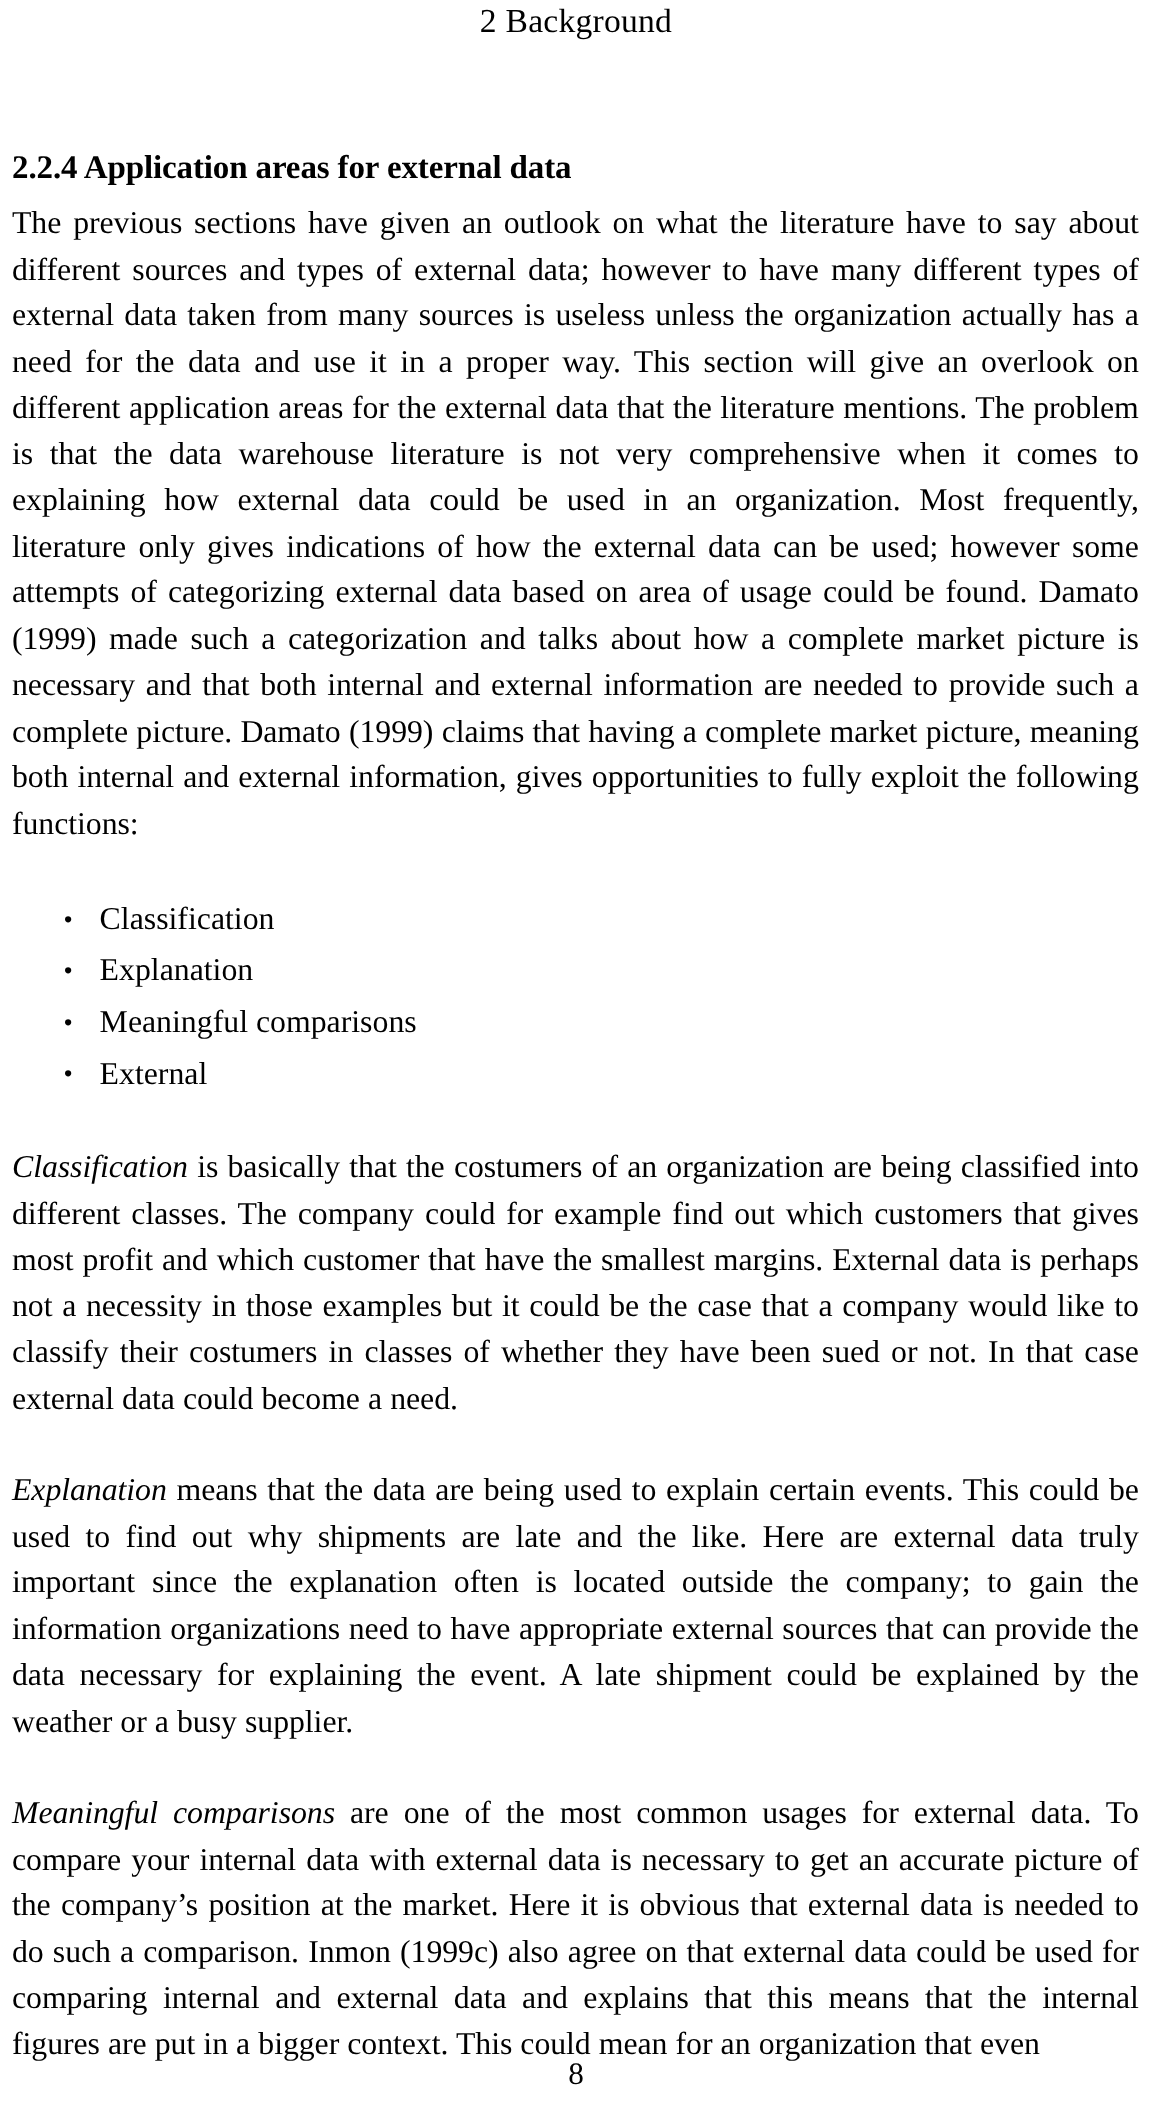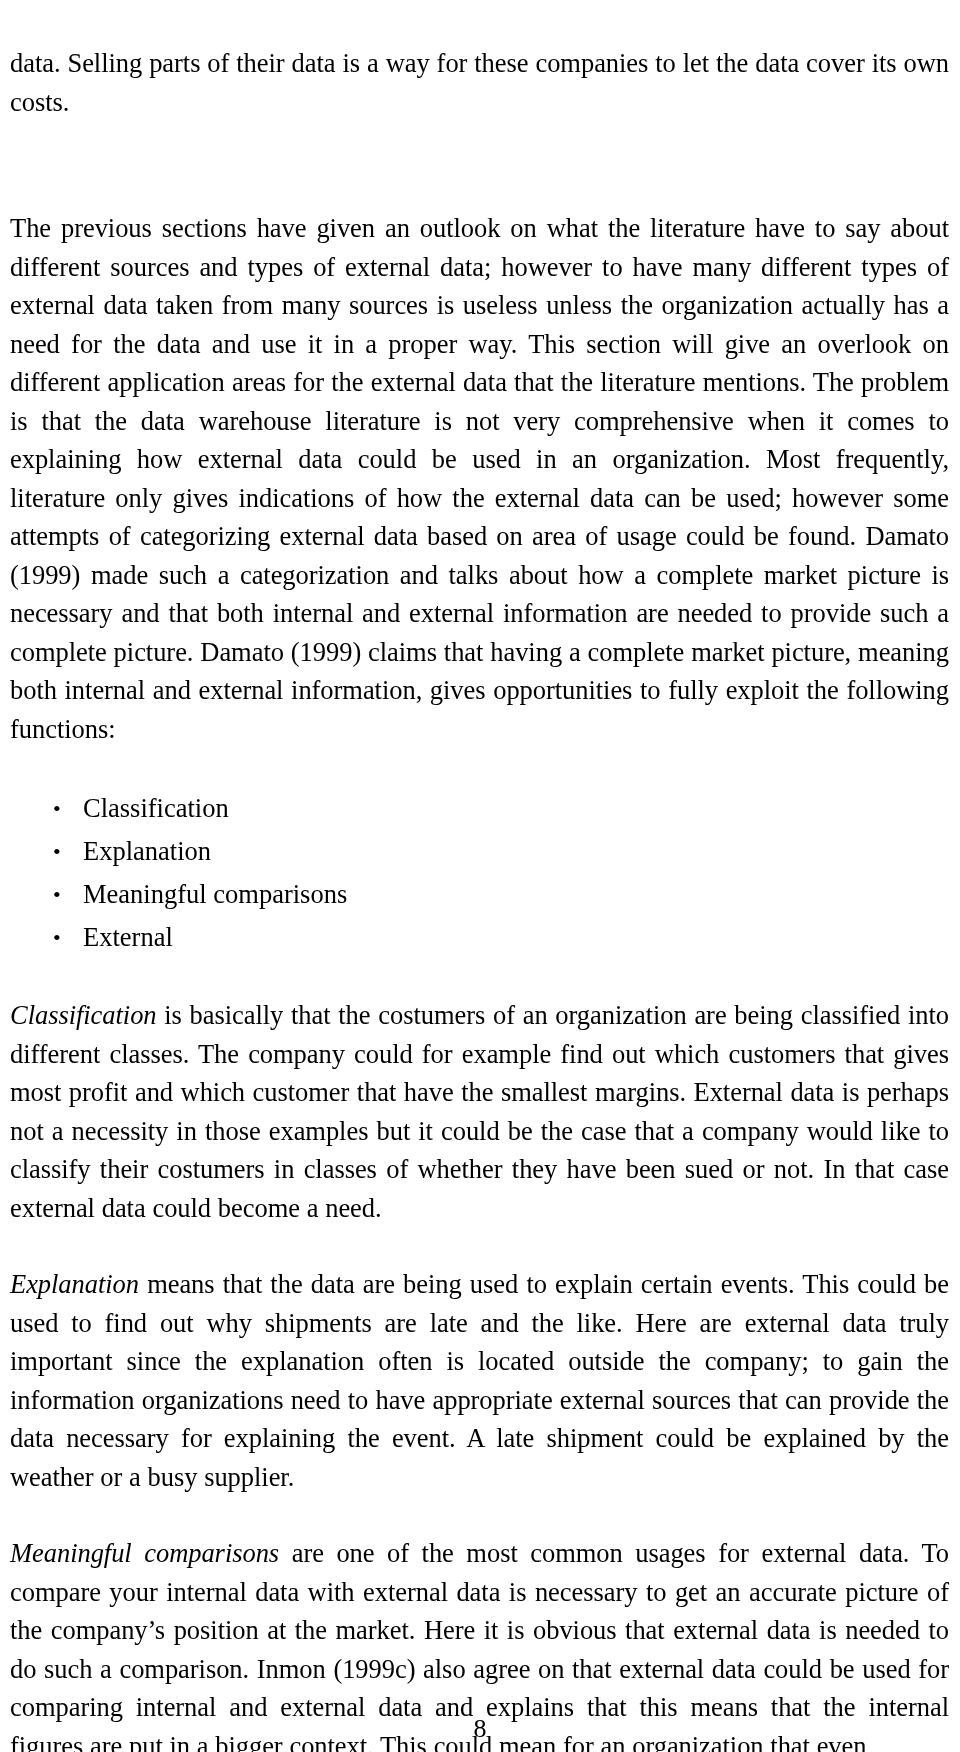--- a/index.html
+++ b/index.html
@@ -105,27 +105,28 @@
     text-align: center;
     font-size: 26px;
     line-height: 30px;
   }
 </style>
 </head>
 <body>
 
 <div class="page">
 
+  <div class="running-header">2 Background</div>
 
   <div class="column">
 
-    <p class="body">data. Selling parts of their data is a way for these companies to let the data cover its own costs.</p>
 
     <div class="gap-before-heading"></div>
 
+    <h2 class="section-heading">2.2.4 Application areas for external data</h2>
 
     <div class="gap-after-heading"></div>
 
     <p class="body">The previous sections have given an outlook on what the literature have to say about different sources and types of external data; however to have many different types of external data taken from many sources is useless unless the organization actually has a need for the data and use it in a proper way. This section will give an overlook on different application areas for the external data that the literature mentions. The problem is that the data warehouse literature is not very comprehensive when it comes to explaining how external data could be used in an organization. Most frequently, literature only gives indications of how the external data can be used; however some attempts of categorizing external data based on area of usage could be found. Damato (1999) made such a categorization and talks about how a complete market picture is necessary and that both internal and external information are needed to provide such a complete picture. Damato (1999) claims that having a complete market picture, meaning both internal and external information, gives opportunities to fully exploit the following functions:</p>
 
     <div class="gap-list-before"></div>
 
     <ul class="bullet-list">
       <li>
         <span class="bullet-glyph">•</span>

